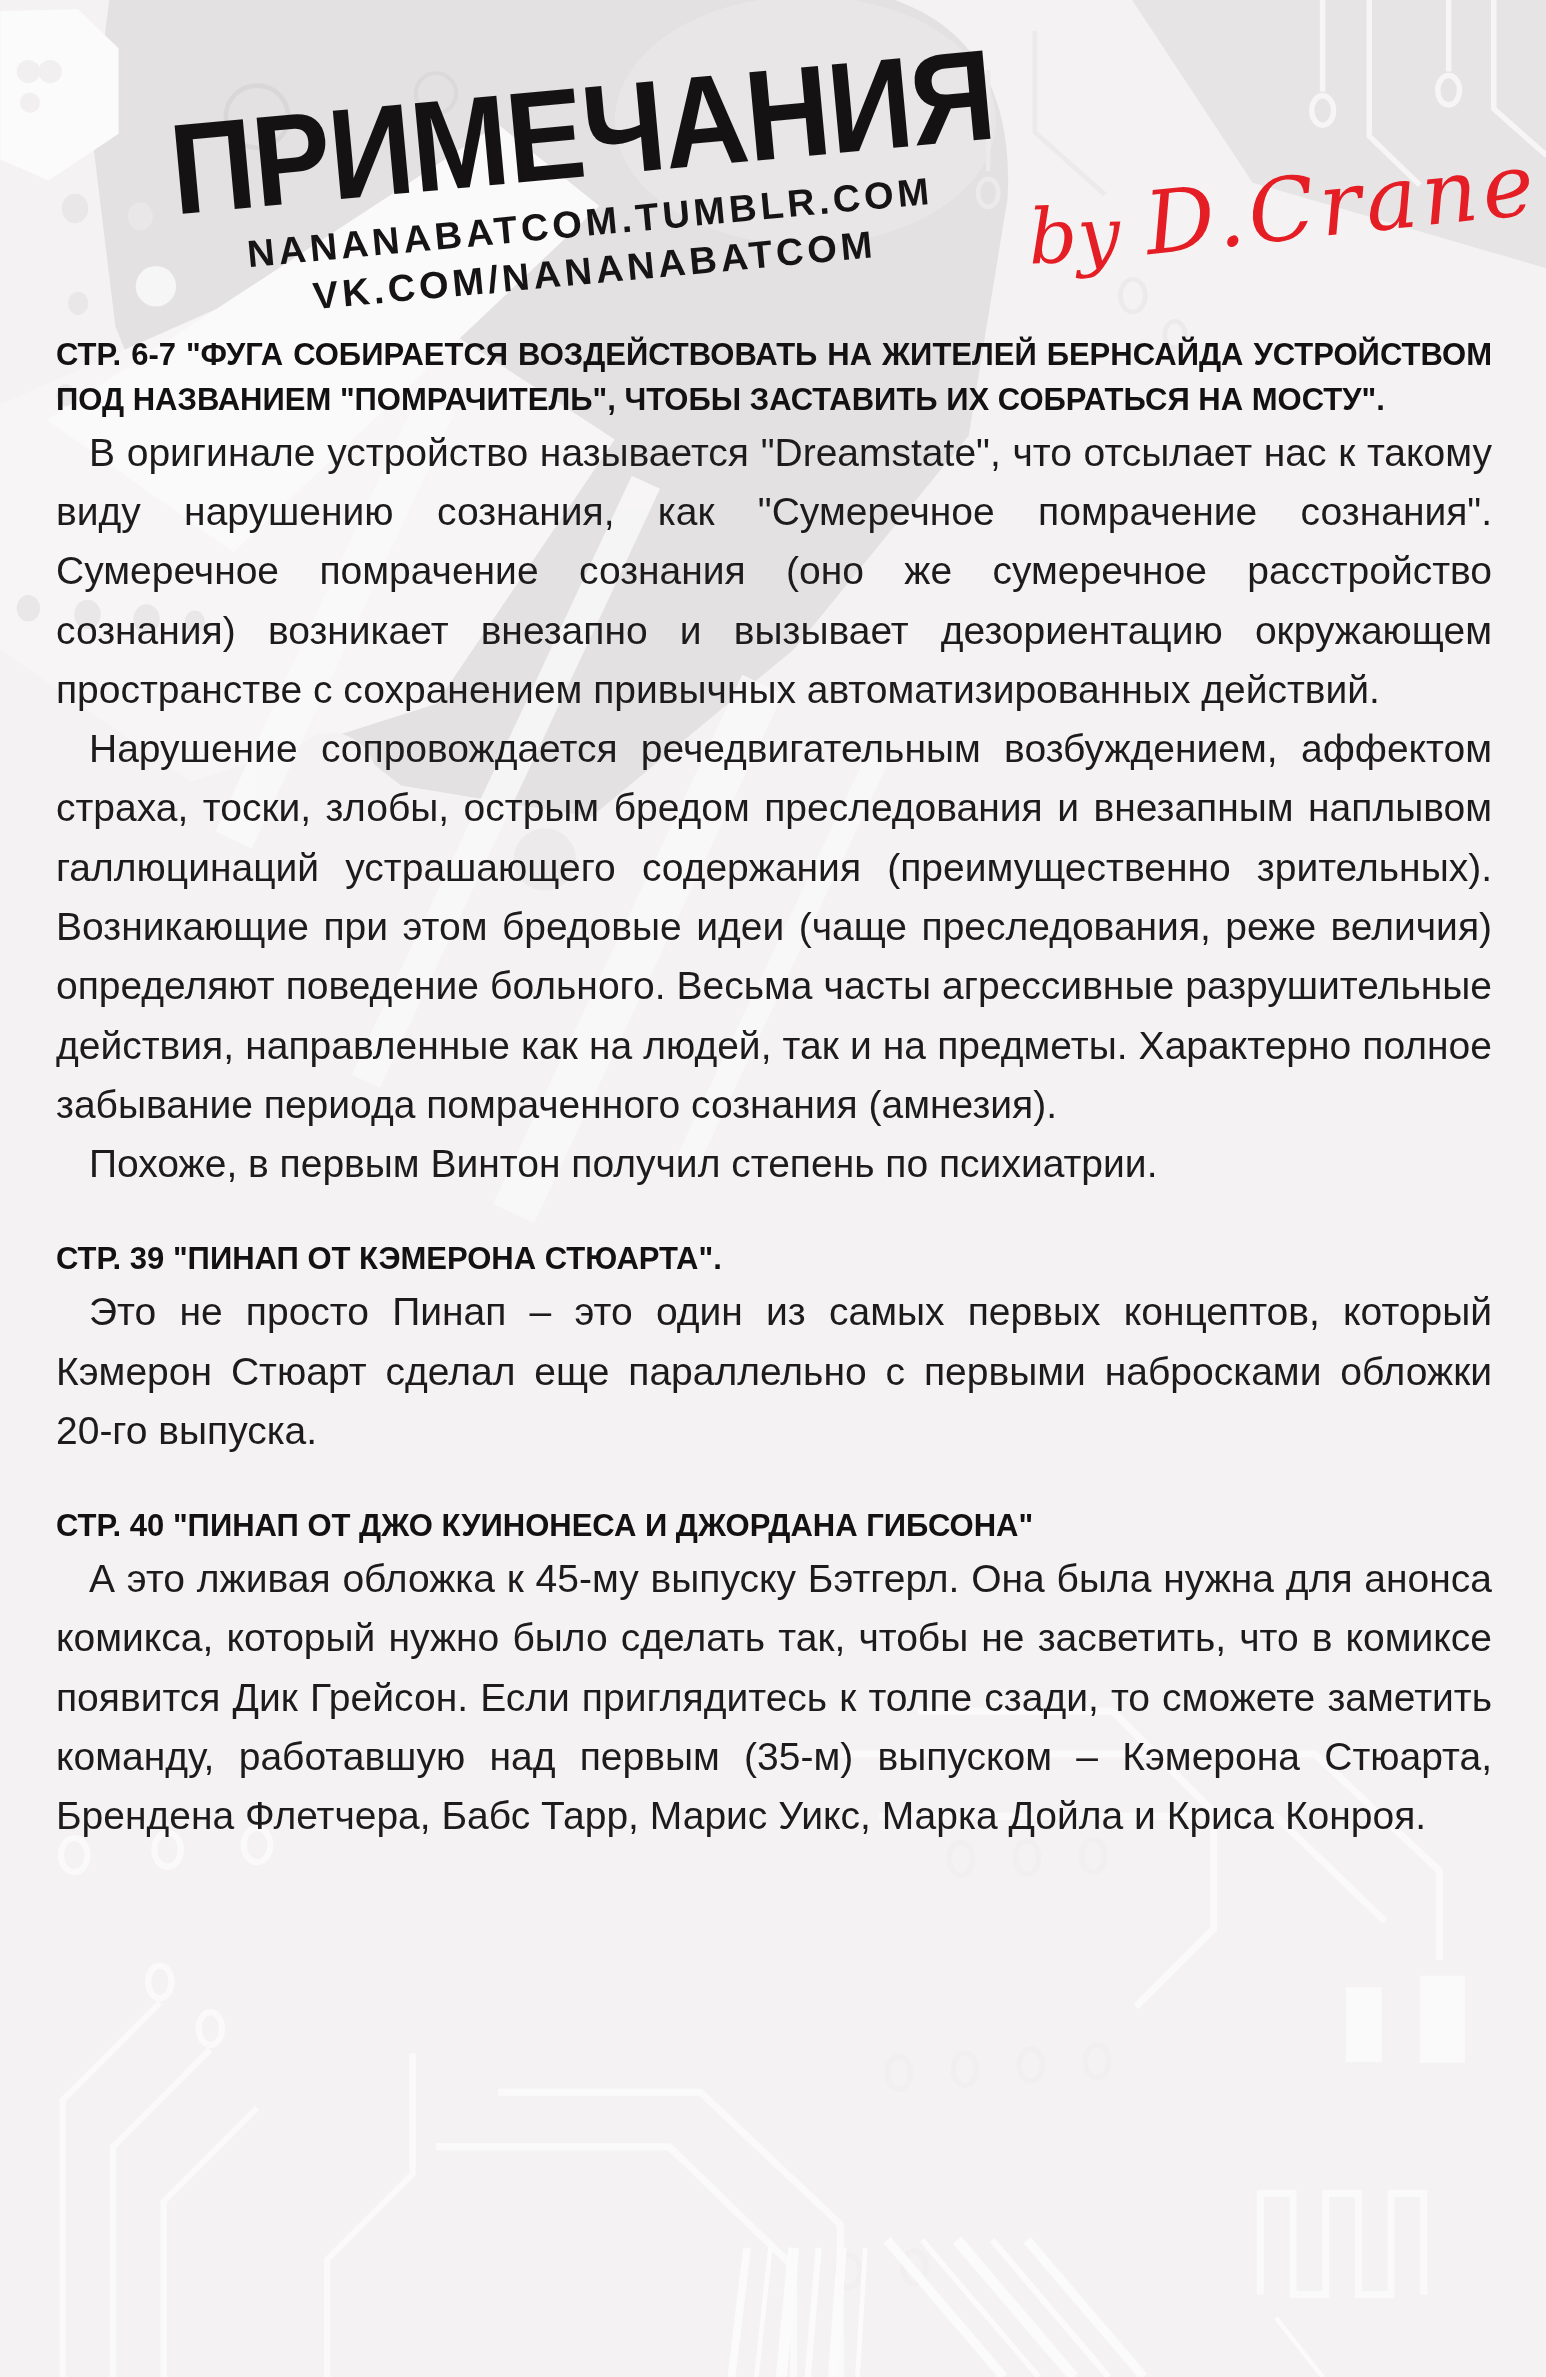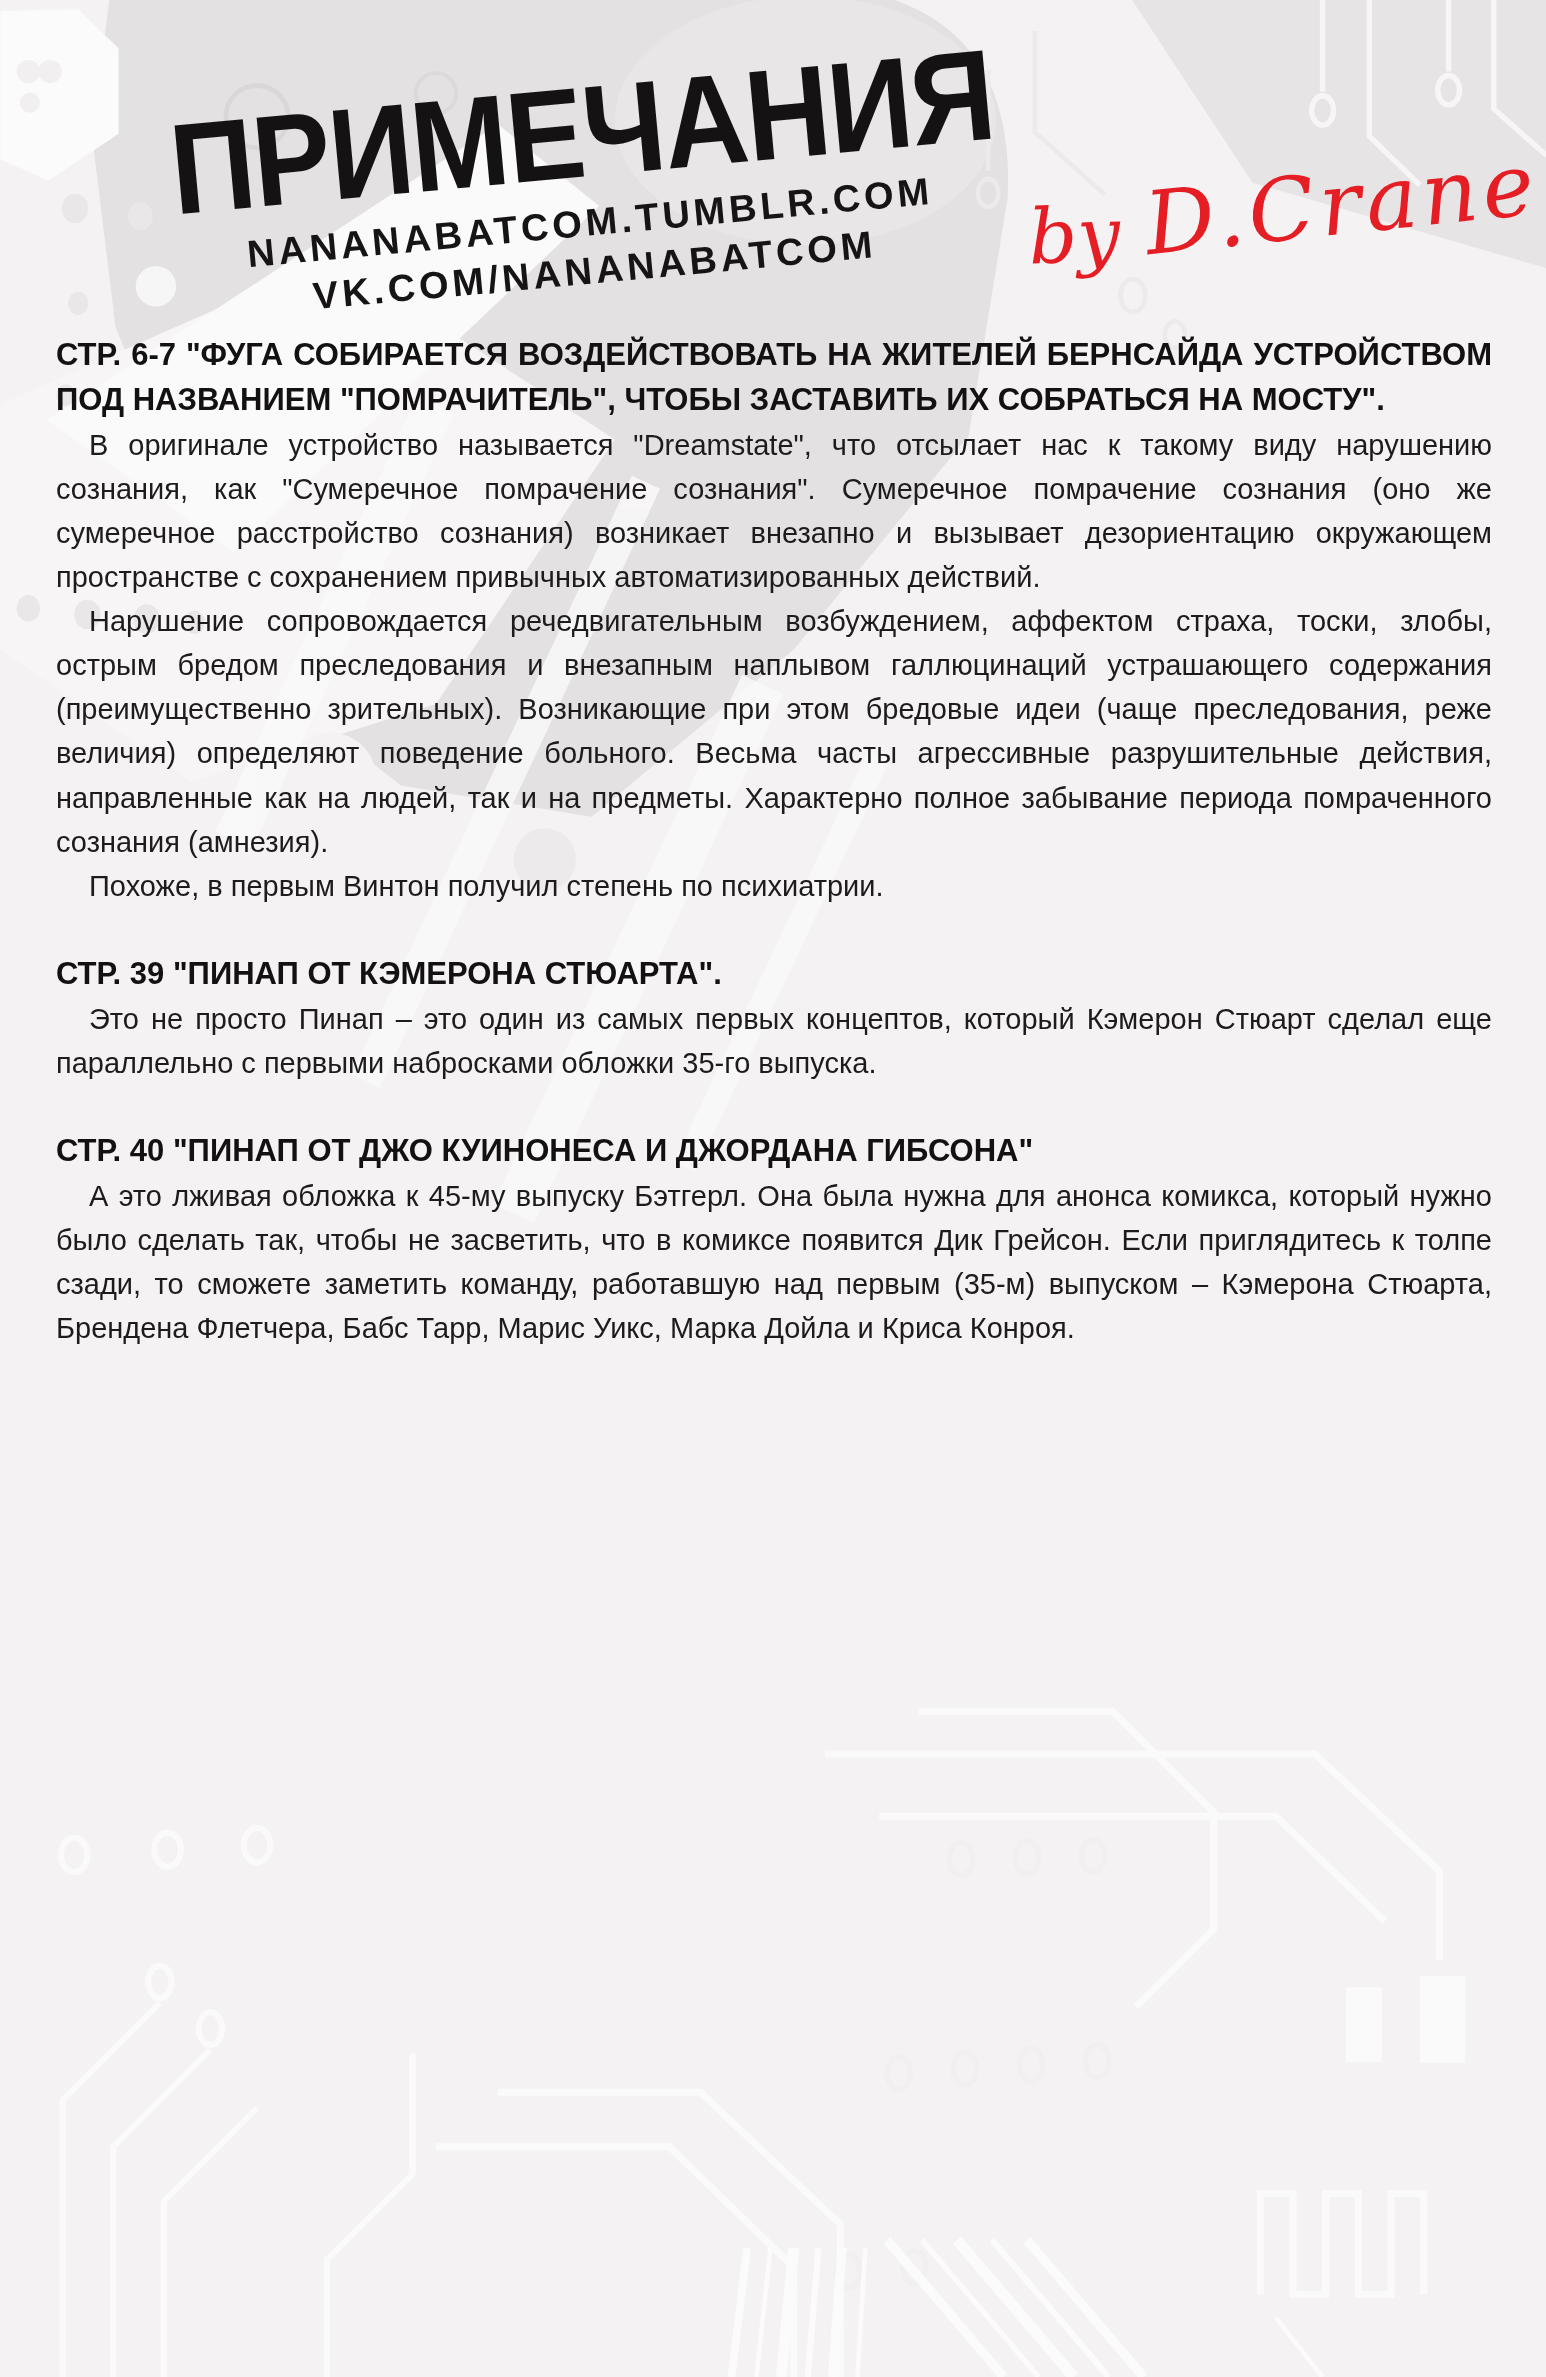--- a/index.html
+++ b/index.html
@@ -65,21 +65,21 @@
   .section-heading {
     margin:0;
     font-size:31px;
     font-weight:bold;
     line-height:1.45;
     color:#131112;
     text-align:justify;
   }
   .section-par {
     margin:0;
-    font-size:29px;
+    font-size:39px;
     line-height:1.52;
     color:#1d1b1c;
     text-align:justify;
     text-indent:33px;
   }
 </style>
 </head>
 <body>
 
 <svg class="decor-layer" viewBox="0 0 1988 3056" xmlns="http://www.w3.org/2000/svg" aria-hidden="true">
@@ -207,21 +207,21 @@
 
   <section class="note-section">
     <h2 class="section-heading">СТР. 6-7 "ФУГА СОБИРАЕТСЯ ВОЗДЕЙСТВОВАТЬ НА ЖИТЕЛЕЙ БЕРНСАЙДА УСТРОЙСТВОМ ПОД НАЗВАНИЕМ "ПОМРАЧИТЕЛЬ", ЧТОБЫ ЗАСТАВИТЬ ИХ СОБРАТЬСЯ НА МОСТУ".</h2>
     <p class="section-par">В оригинале устройство называется "Dreamstate", что отсылает нас к такому виду нарушению сознания, как "Сумеречное помрачение сознания". Сумеречное помрачение сознания (оно же сумеречное расстройство сознания) возникает внезапно и вызывает дезориентацию окружающем пространстве с сохранением привычных автоматизированных действий.</p>
     <p class="section-par">Нарушение сопровождается речедвигательным возбуждением, аффектом страха, тоски, злобы, острым бредом преследования и внезапным наплывом галлюцинаций устрашающего содержания (преимущественно зрительных). Возникающие при этом бредовые идеи (чаще преследования, реже величия) определяют поведение больного. Весьма часты агрессивные разрушительные действия, направленные как на людей, так и на предметы. Характерно полное забывание периода помраченного сознания (амнезия).</p>
     <p class="section-par">Похоже, в первым Винтон получил степень по психиатрии.</p>
   </section>
 
   <section class="note-section">
     <h2 class="section-heading">СТР. 39 "ПИНАП ОТ КЭМЕРОНА СТЮАРТА".</h2>
-    <p class="section-par">Это не просто Пинап – это один из самых первых концептов, который Кэмерон Стюарт сделал еще параллельно с первыми набросками обложки 35-го выпуска.</p>
+    <p class="section-par">Это не просто Пинап – это один из самых первых концептов, который Кэмерон Стюарт сделал еще параллельно с первыми набросками обложки 20-го выпуска.</p>
   </section>
 
   <section class="note-section">
     <h2 class="section-heading">СТР. 40 "ПИНАП ОТ ДЖО КУИНОНЕСА И ДЖОРДАНА ГИБСОНА"</h2>
     <p class="section-par">А это лживая обложка к 45-му выпуску Бэтгерл. Она была нужна для анонса комикса, который нужно было сделать так, чтобы не засветить, что в комиксе появится Дик Грейсон. Если приглядитесь к толпе сзади, то сможете заметить команду, работавшую над первым (35-м) выпуском – Кэмерона Стюарта, Брендена Флетчера, Бабс Тарр, Марис Уикс, Марка Дойла и Криса Конроя.</p>
   </section>
 
 </main>
 
 

